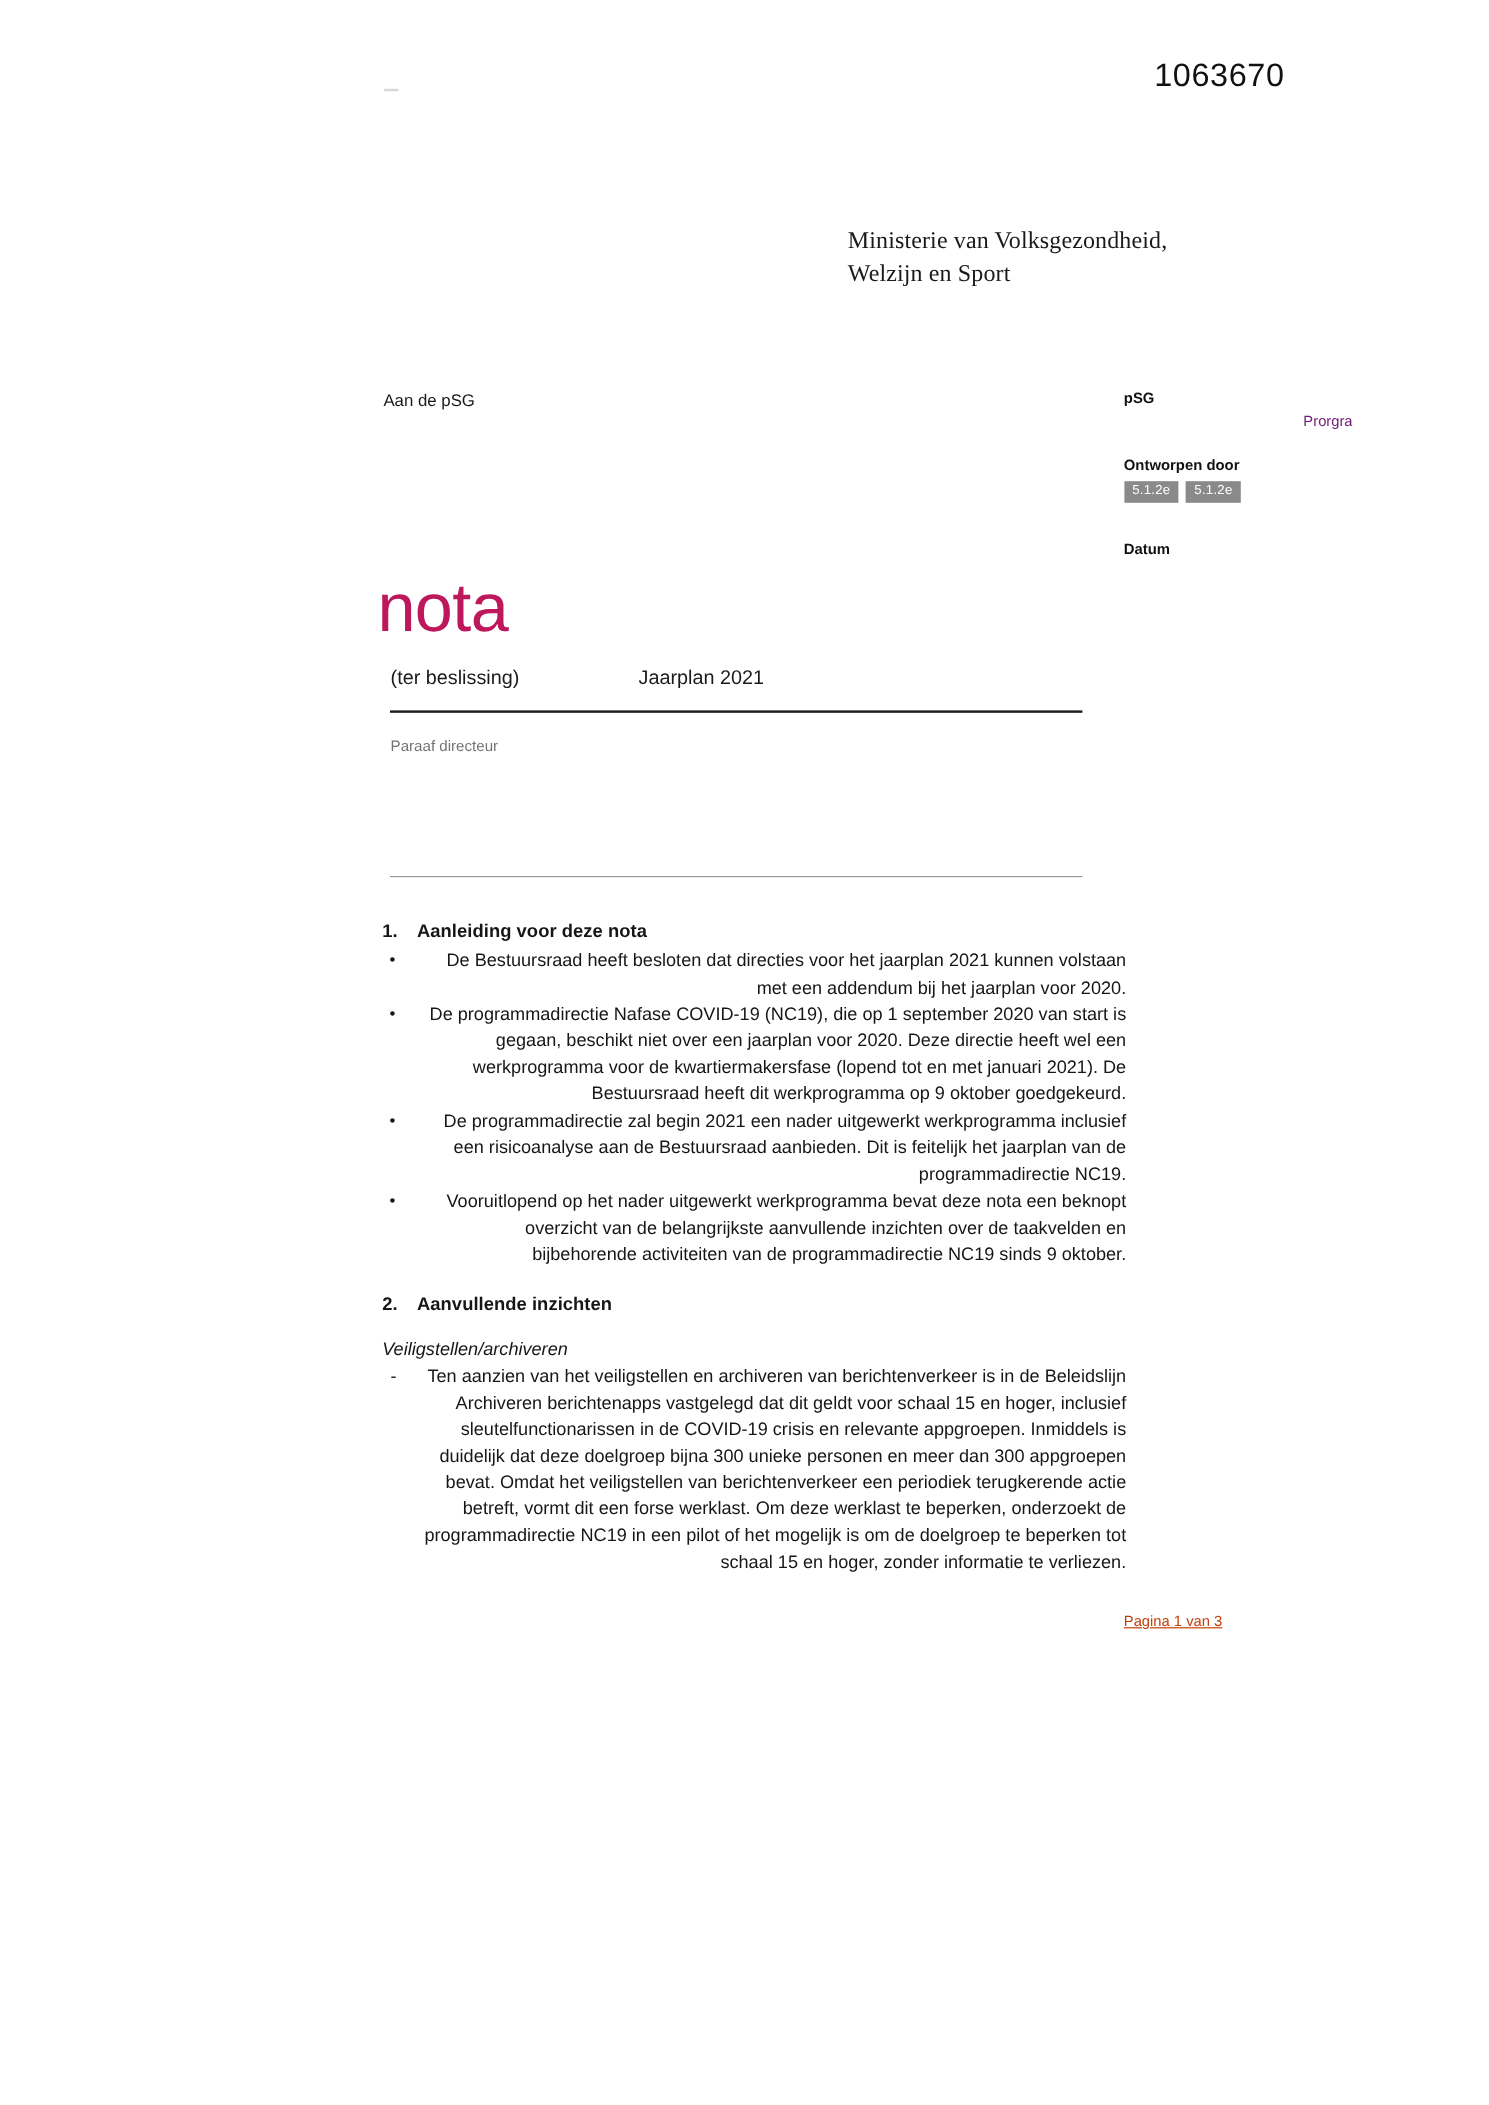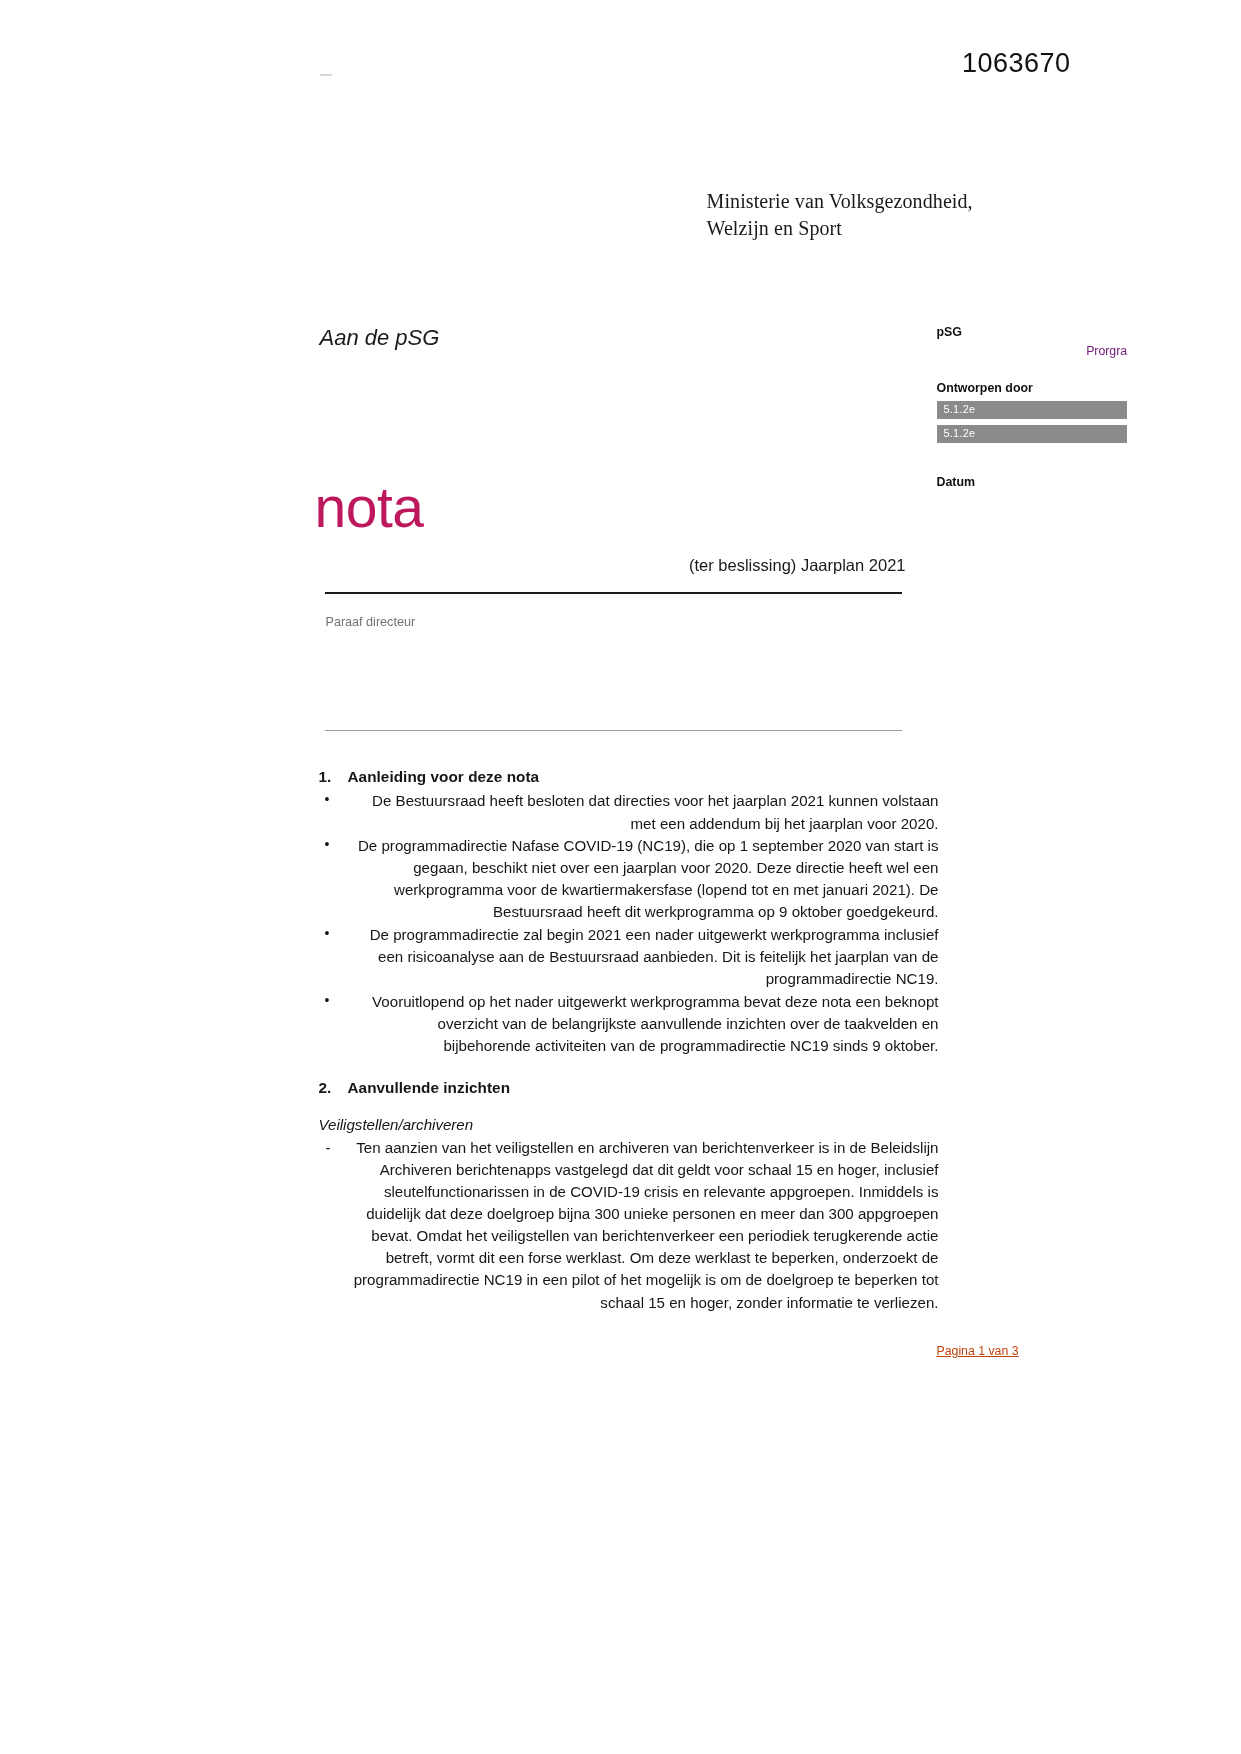--- a/index.html
+++ b/index.html
@@ -53,23 +53,22 @@
     color: #1a1a1a;
     letter-spacing: 0.1px;
   }
   .ministry div { white-space: nowrap; }
 
   
   .addressee {
     position: absolute;
     top: 325px;
     left: 205px;
-    font-size: 22px;
+    font-size: 14px;
     color: #1a1a1a;
-    font-style: italic;
   }
 
   
   .meta {
     position: absolute;
     top: 323px;
     left: 822px;
     width: 300px;
     font-size: 12.3px;
     line-height: 1.52;
@@ -80,21 +79,20 @@
     color: #111;
     font-size: 12.4px;
   }
   .meta-value { color: #701a75; text-align: right; }
   .meta-gap-lg { height: 30px; }
 
   .redactions {
     margin-top: 3px;
     display: flex;
     gap: 6px;
-    flex-direction: column;
   }
   .redaction {
     background: #8a8a8a;
     color: #ffffff;
     font-size: 11px;
     line-height: 1;
     padding: 3px 7px 4px 7px;
     letter-spacing: 0.2px;
     display: inline-block;
   }
@@ -112,21 +110,20 @@
   }
 
   
   .subtitle-row {
     position: absolute;
     top: 556px;
     left: 211px;
     width: 580px;
     font-size: 16.5px;
     color: #1a1a1a;
-    text-align: right;
   }
   .subtitle-kind {
     display: inline-block;
     width: 202px;
   }
   .subtitle-name { display: inline-block; }
 
   .rule-top {
     position: absolute;
     top: 592px;

